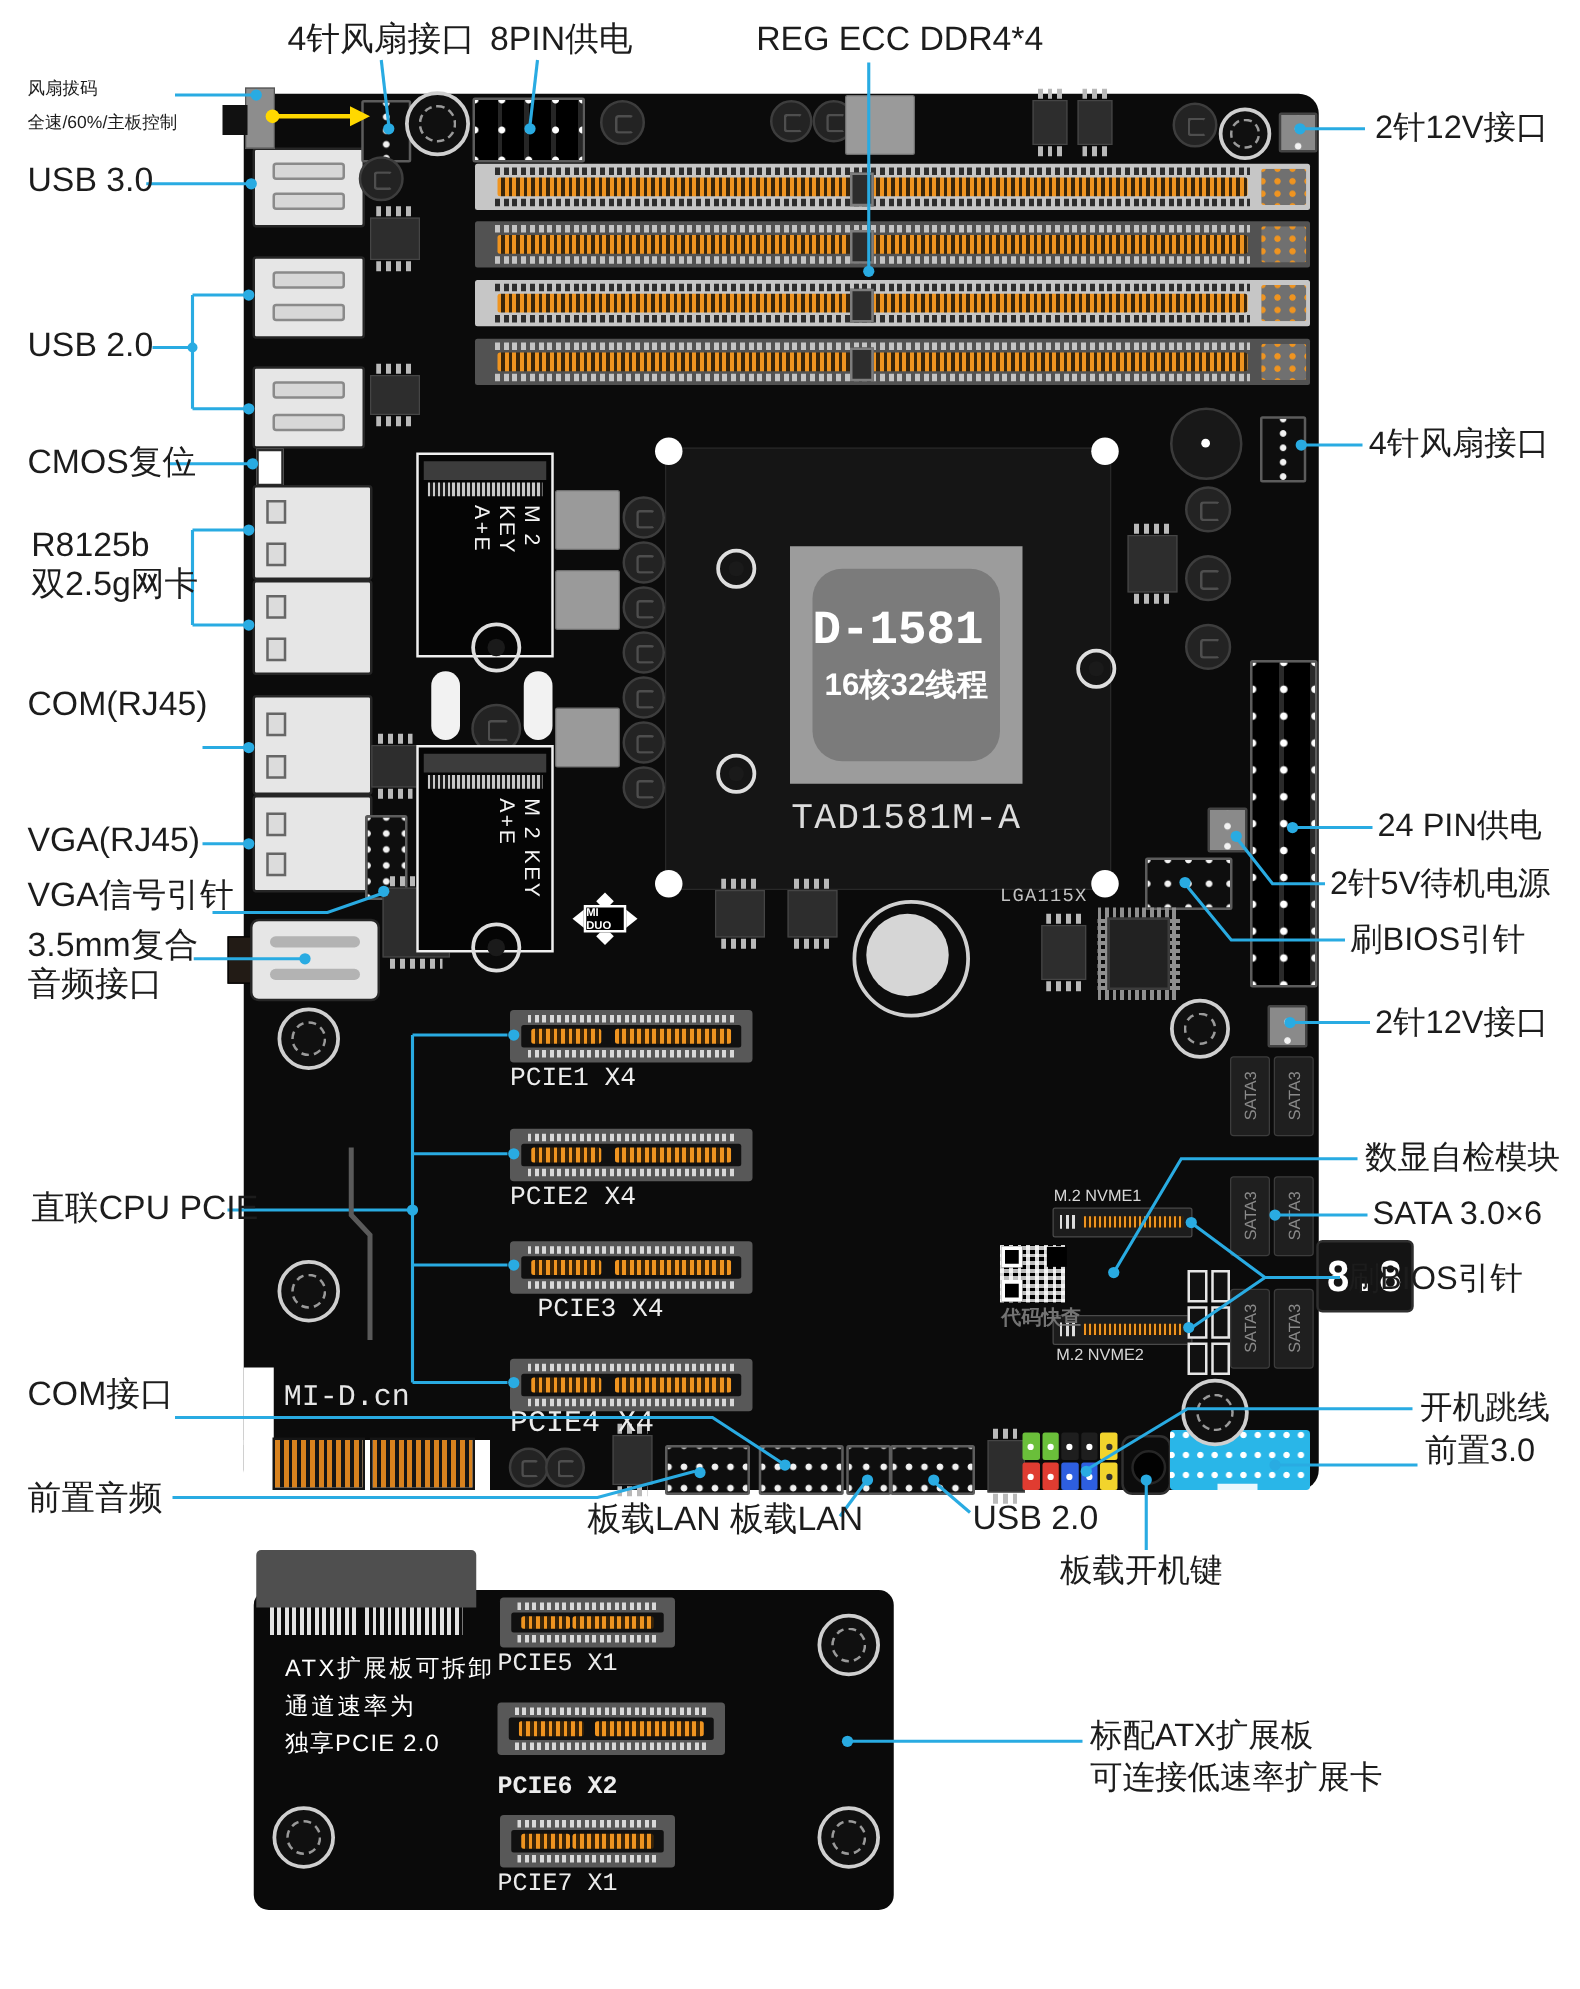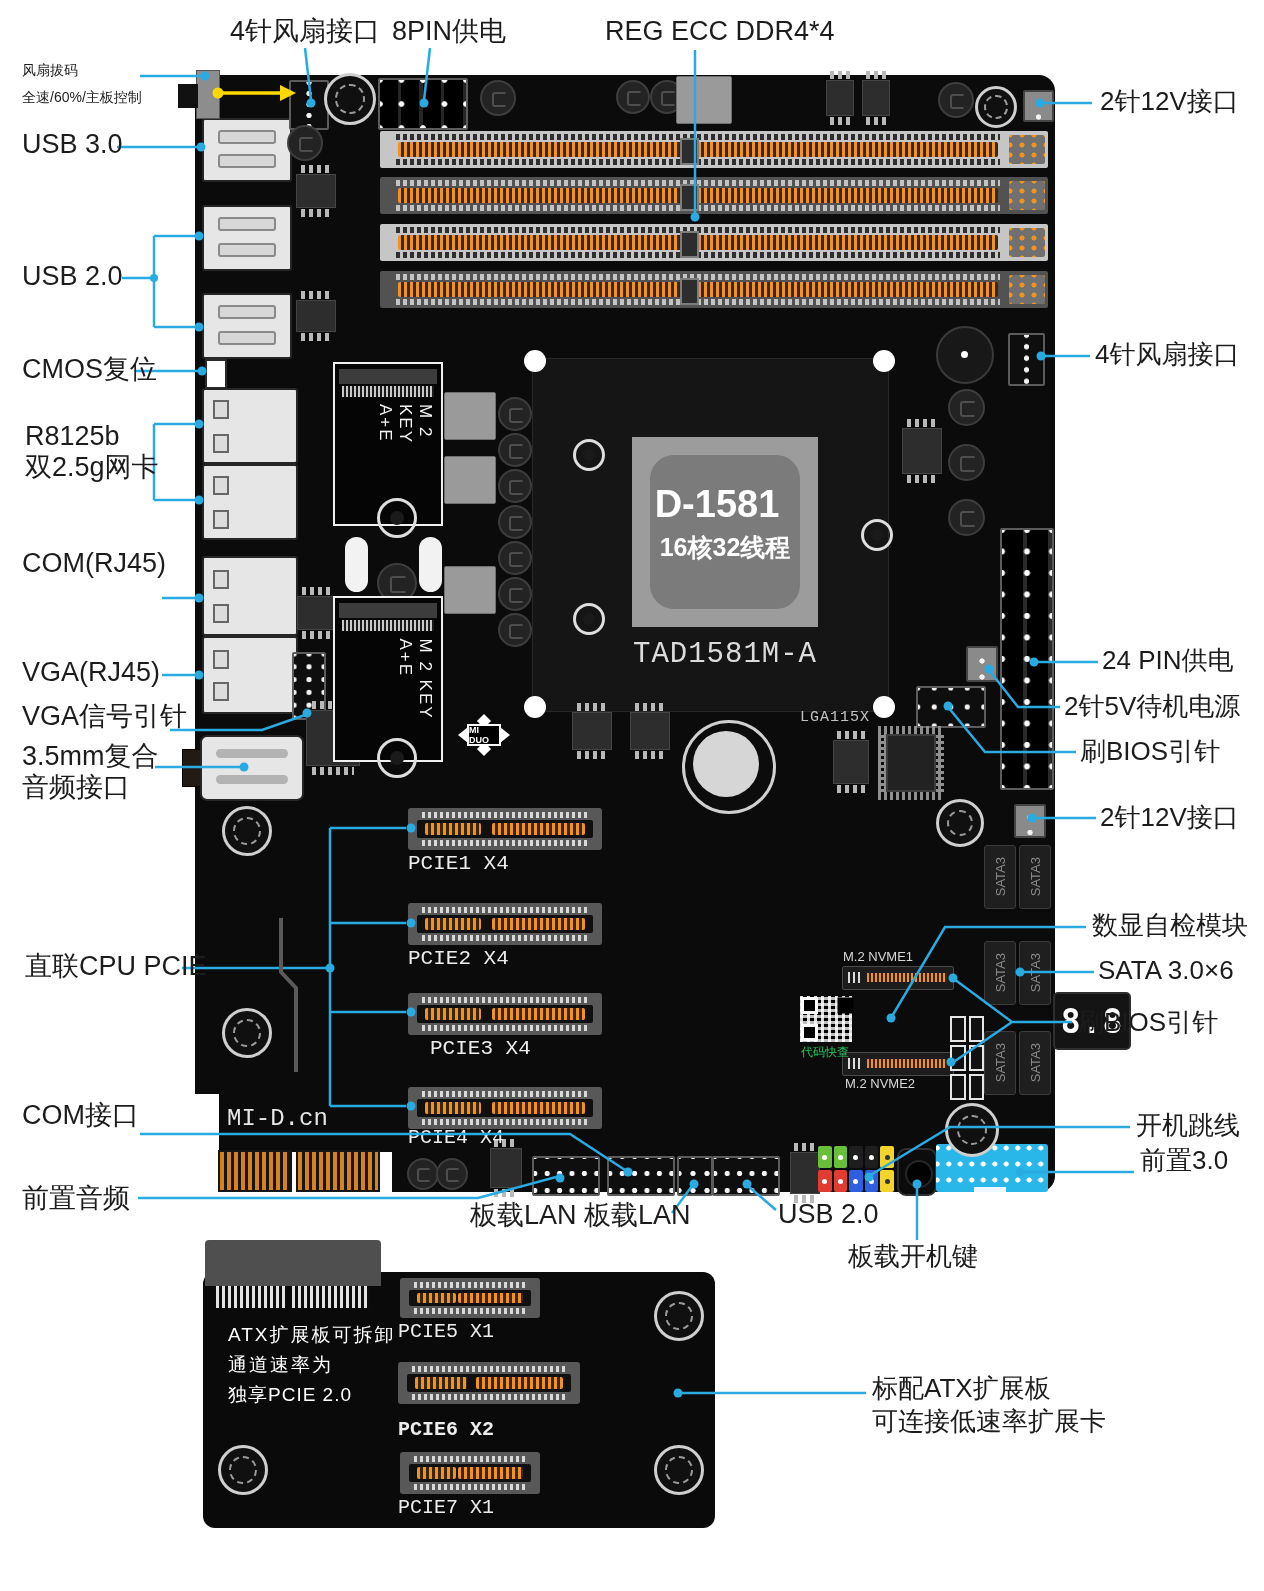--- a/index.html
+++ b/index.html
@@ -243,21 +243,21 @@
     <div class="abs" style="left:337px;top:283px;width:355px;height:352px;background:#151515;border:1px solid #282828;z-index:2;"></div>
     <div class="wdot" style="left:329px;top:275px;width:22px;height:22px;"></div>
     <div class="wdot" style="left:678px;top:275px;width:22px;height:22px;"></div>
     <div class="wdot" style="left:329px;top:621px;width:22px;height:22px;"></div>
     <div class="wdot" style="left:678px;top:621px;width:22px;height:22px;"></div>
     <div class="ring" style="left:378px;top:364px;width:26px;height:26px;"></div>
     <div class="ring" style="left:378px;top:528px;width:26px;height:26px;"></div>
     <div class="ring" style="left:666px;top:444px;width:26px;height:26px;"></div>
     <div class="abs" style="left:437px;top:362px;width:186px;height:190px;background:#9c9c9c;z-index:3;"></div>
     <div class="abs" style="left:455px;top:380px;width:150px;height:154px;background:#7b7b7b;border-radius:24px;z-index:4;"></div>
-    <div class="bwc" style="left:455px;top:408px;width:134px;text-align:center;font-size:38px;font-weight:bold;color:#fff;z-index:5;">D-1581</div>
+    <div class="bwc" style="left:455px;top:408px;width:134px;text-align:center;font-size:38px;font-weight:bold;color:#fff;z-index:5;font-family:Liberation Mono, monospace;">D-1581</div>
     <div class="bwc" style="left:455px;top:456px;width:150px;text-align:center;font-size:25px;font-weight:bold;color:#fff;z-index:5;">16核32线程</div>
     <div class="bw" style="left:435px;top:563px;width:190px;text-align:center;font-size:29px;color:#dcdcdc;letter-spacing:1px;">TAD1581M-A</div>
     <div class="bw" style="left:605px;top:634px;font-size:15px;color:#c2c2c2;letter-spacing:1px;">LGA115X</div>
 
     <div class="hdr" style="left:805px;top:453px;width:50px;height:258px;
          background-image:radial-gradient(circle,#fff 2.6px,rgba(0,0,0,0) 3.4px),repeating-linear-gradient(90deg,#000 0 21px,#2a2a2a 21px 25px),repeating-linear-gradient(0deg,#000 0 18.5px,#2a2a2a 18.5px 21.5px);
          background-size:25px 21.5px,auto,auto;background-position:12.5px 10.7px,0 0,0 0;"></div>
     <div class="hdr" style="left:771px;top:571px;width:28px;height:32px;background-color:#8a8a8a;border-color:#444;background-size:100% 16px;background-position:center 5px;"></div>
     <div class="hdr" style="left:721px;top:611px;width:66px;height:38px;background-size:16.5px 19px;background-position:8px 9.5px;"></div>
     <div class="cap" style="left:753px;top:314px;width:33px;height:33px;"></div>
@@ -289,21 +289,21 @@
         <i class="pb"></i>
       </div>
     <div class="pcie" style="left:213px;top:1012px;width:194px;height:42px;">
         <i class="pt"></i>
         <i class="pp"></i>
         <i class="pb"></i>
       </div>
     <div class="bw" style="left:213px;top:777px;font-size:21px;">PCIE1 X4</div>
     <div class="bw" style="left:213px;top:872px;font-size:21px;">PCIE2 X4</div>
     <div class="bw" style="left:213px;top:962px;font-size:21px;margin-left:22px;">PCIE3 X4</div>
-    <div class="bw" style="left:213px;top:1051px;font-size:20px;">PCIE4 X4</div>
+    <div class="bw" style="left:213px;top:1051px;font-size:24px;">PCIE4 X4</div>
 
     <div class="sata" style="left:789px;top:770px;">
         <span>SATA3</span>
       </div>
     <div class="sata" style="left:824px;top:770px;">
         <span>SATA3</span>
       </div>
     <div class="sata" style="left:789px;top:866px;">
         <span>SATA3</span>
       </div>
@@ -313,21 +313,21 @@
     <div class="sata" style="left:789px;top:956px;">
         <span>SATA3</span>
       </div>
     <div class="sata" style="left:824px;top:956px;">
         <span>SATA3</span>
       </div>
 
     <div class="bwc" style="left:648px;top:874px;font-size:13px;color:#d8d8d8;">M.2 NVME1</div>
     <div class="nvslot" style="left:647px;top:891px;"></div>
     <div class="qr"></div>
-    <div class="bwc" style="left:606px;top:969px;font-size:12px;color:#22c55e;">代码快查</div>
+    <div class="bwc" style="left:606px;top:969px;font-size:16px;color:#737373;font-weight:bold;">代码快查</div>
     <div class="seg">
         <span>8.8</span>
       </div>
     <div class="nvslot" style="left:647px;top:977px;"></div>
     <div class="bwc" style="left:650px;top:1001px;font-size:13px;color:#d8d8d8;">M.2 NVME2</div>
     <div class="vgrid">
         <i></i>
         <i></i>
         <i></i>
         <i></i>

